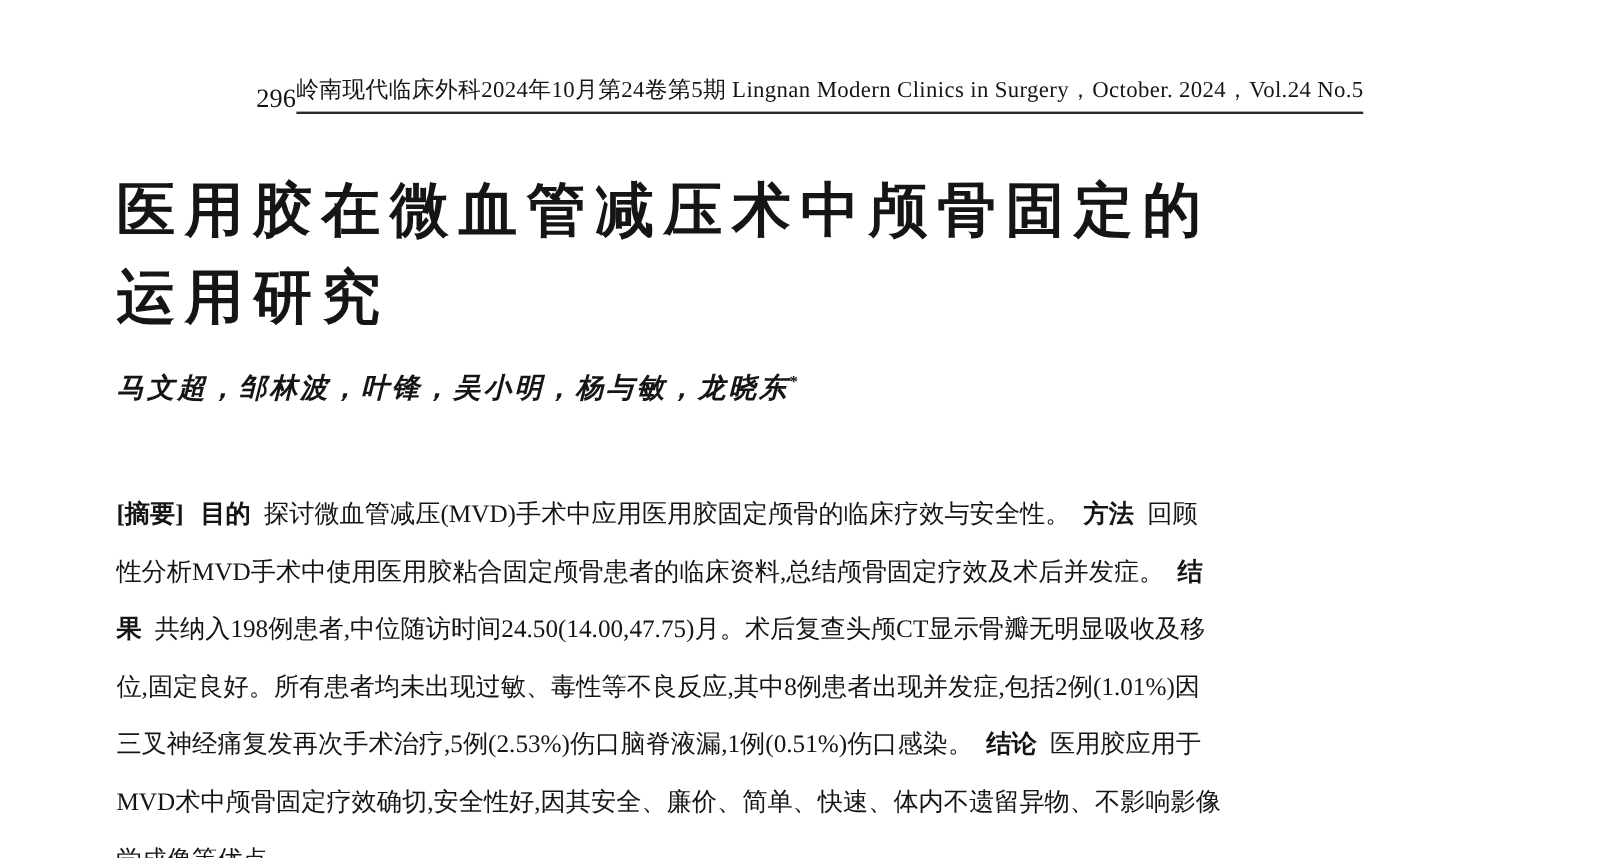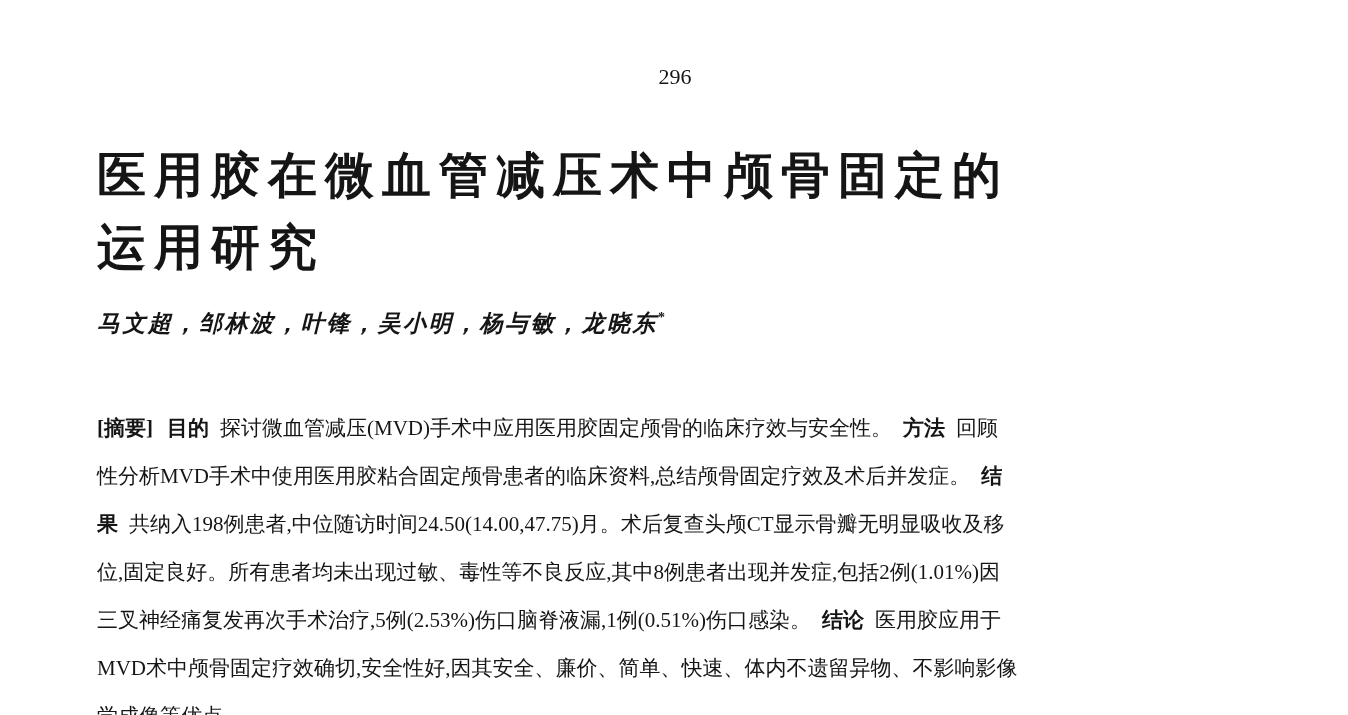--- a/index.html
+++ b/index.html
@@ -79,20 +79,21 @@
   .kw-label { font-weight: bold; margin-right: 16px; }
   .meta-line { text-align: left; }
   .clc-group { margin-left: 55px; }
   .doc-group { margin-left: 62px; }
 </style>
 </head>
 <body>
 
 <div class="header-row">
   <div class="page-number">296</div>
+  <div class="journal-line">岭南现代临床外科2024年10月第24卷第5期 Lingnan Modern Clinics in Surgery，October. 2024，Vol.24 No.5</div>
 </div>
 
 <h1 class="article-title">医用胶在微血管减压术中颅骨固定的运用研究</h1>
 
 <div class="authors-line"><span>马文超，邹林波，叶锋，吴小明，杨与敏，龙晓东</span><sup>*</sup></div>
 
 <div class="body-block">
   <p><span class="abs-label">[摘要]</span><span class="sec-head first">目的</span><span>探讨微血管减压(MVD)手术中应用医用胶固定颅骨的临床疗效与安全性。</span><span class="sec-head">方法</span><span>回顾性分析MVD手术中使用医用胶粘合固定颅骨患者的临床资料,总结颅骨固定疗效及术后并发症。</span><span class="sec-head">结果</span><span>共纳入198例患者,中位随访时间24.50(14.00,47.75)月。术后复查头颅CT显示骨瓣无明显吸收及移位,固定良好。所有患者均未出现过敏、毒性等不良反应,其中8例患者出现并发症,包括2例(1.01%)因三叉神经痛复发再次手术治疗,5例(2.53%)伤口脑脊液漏,1例(0.51%)伤口感染。</span><span class="sec-head">结论</span><span>医用胶应用于MVD术中颅骨固定疗效确切,安全性好,因其安全、廉价、简单、快速、体内不遗留异物、不影响影像学成像等优点。</span></p>
 </div>
 

